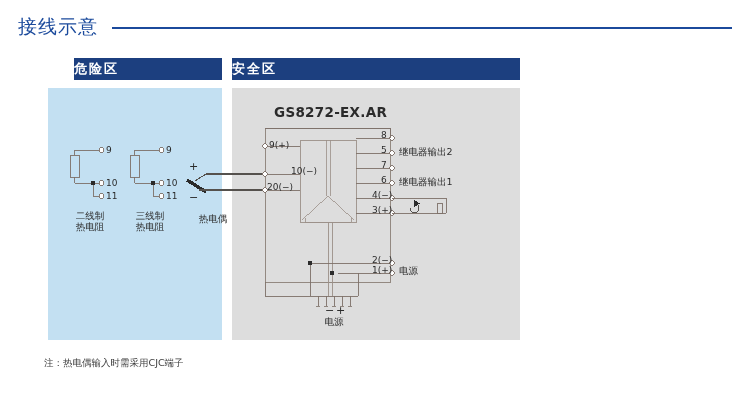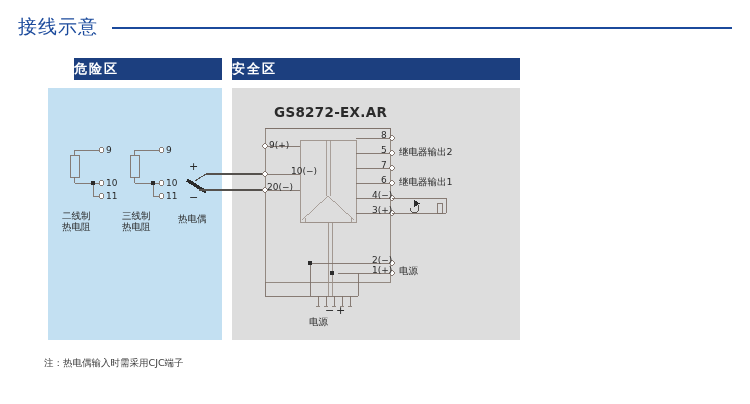--- a/index.html
+++ b/index.html
@@ -89,21 +89,21 @@
     position: absolute;
     font-size: 9px;
     color: #3a3a3a;
     white-space: nowrap;
     font-family: "DejaVu Sans", "Liberation Sans", sans-serif;
   }
   .dlabel.cn {
     font-size: 9.5px;
     color: #2b2b2b;
     line-height: 11px;
-    text-align: left;
+    text-align: center;
   }
   .dlabel.term {
     font-size: 9px;
     color: #2b2b2b;
   }
   .dlabel.sign {
     font-size: 11px;
     color: #2b2b2b;
   }
 
@@ -257,21 +257,21 @@
 <div class="dlabel term" style="left:166px; top:178px;">10</div>
 <div class="dlabel term" style="left:166px; top:191px;">11</div>
 
 <div class="dlabel cn" style="left:62px; top:210px; width:56px;">二线制</div>
 <div class="dlabel cn" style="left:62px; top:221px; width:56px;">热电阻</div>
 <div class="dlabel cn" style="left:122px; top:210px; width:56px;">三线制</div>
 <div class="dlabel cn" style="left:122px; top:221px; width:56px;">热电阻</div>
 
 <div class="dlabel sign" style="left:189px; top:160px;">+</div>
 <div class="dlabel sign" style="left:189px; top:191px;">−</div>
-<div class="dlabel cn" style="left:178px; top:213px; width:50px;">热电偶</div>
+<div class="dlabel cn" style="left:188px; top:213px; width:50px;">热电偶</div>
 
 <div class="dlabel term" style="left:269px; top:140px;">9(+)</div>
 <div class="dlabel term" style="left:267px; top:166px;margin-left:24px;">10(−)</div>
 <div class="dlabel term" style="left:267px; top:182px;">20(−)</div>
 
 <div class="dlabel term" style="left:381px; top:130px;">8</div>
 <div class="dlabel term" style="left:381px; top:145px;">5</div>
 <div class="dlabel term" style="left:381px; top:160px;">7</div>
 <div class="dlabel term" style="left:381px; top:175px;">6</div>
 <div class="dlabel term" style="left:372px; top:190px;">4(−)</div>

